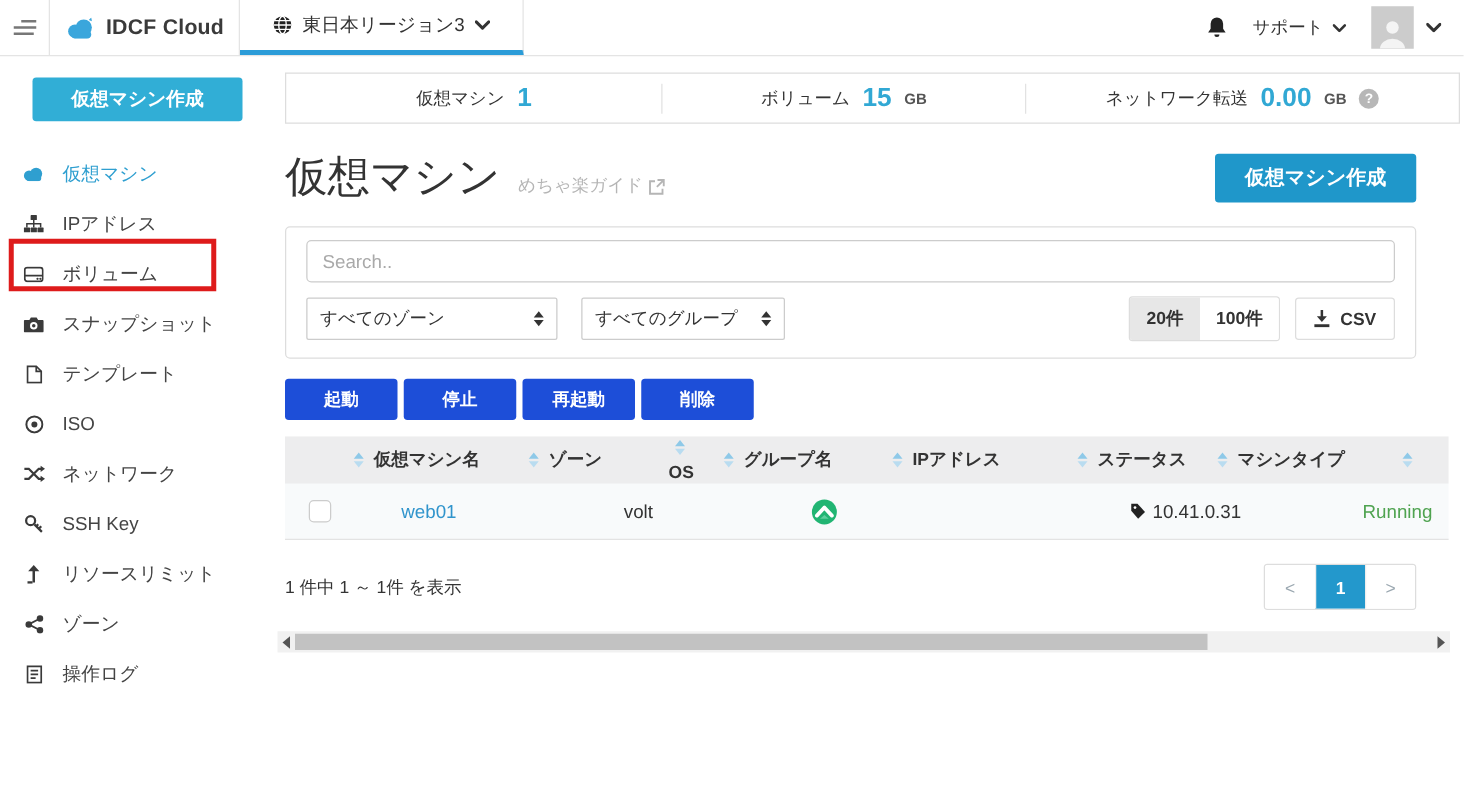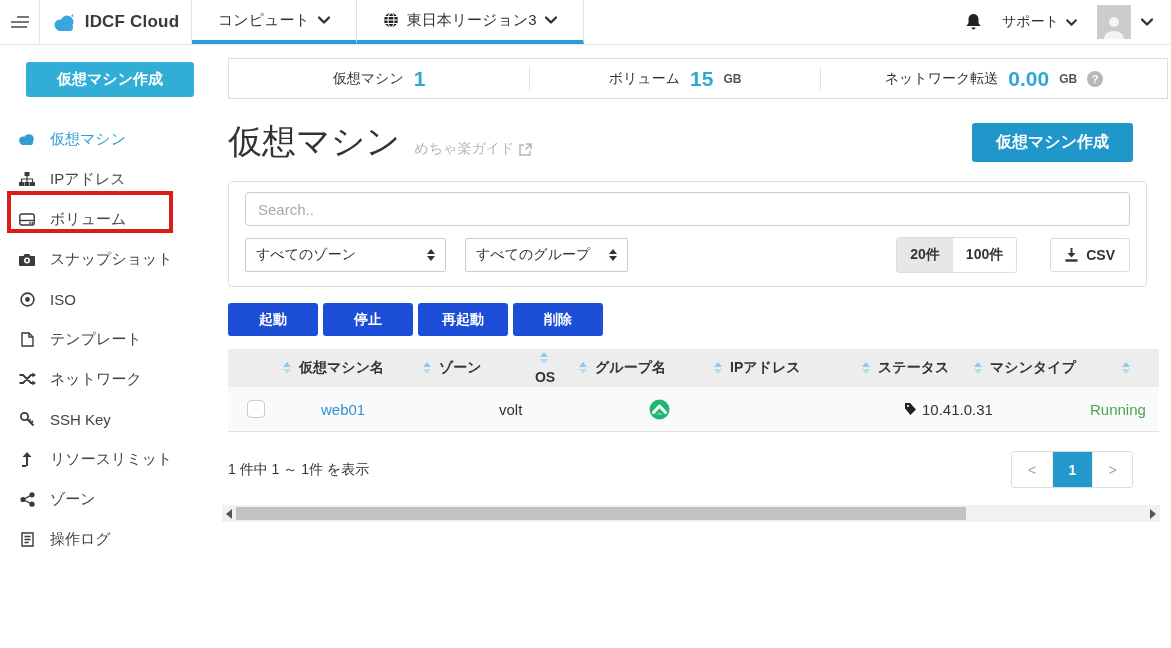--- a/index.html
+++ b/index.html
@@ -47,32 +47,32 @@
   .stat .unit { font-size:12px; color:#555; font-weight:bold; }
   .help-circle { width:16px; height:16px; border-radius:50%; background:#b7b7b7; color:#fff; font-size:11px; font-weight:bold; display:flex; align-items:center; justify-content:center; cursor:pointer; }
 
   
   .page-head { margin-top:20px; display:flex; align-items:center; }
   .page-title { font-size:34px; font-weight:400; color:#333; }
   .guide-link { margin-left:14px; margin-top:14px; font-size:14px; color:#b5b5b5; display:flex; align-items:center; gap:5px; cursor:pointer; }
   .create-btn-main { margin-left:auto; margin-right:36px; height:39px; padding:0 24px; background:#1f97ca; color:#fff; font-weight:bold; font-size:16px; border:none; border-radius:3px; cursor:pointer; }
 
   
-  .filter-panel { margin-top:16px; margin-right:22px; border:1px solid #ddd; border-radius:4px; padding:10px 16px 13px; }
+  .filter-panel { margin-top:16px; margin-right:36px; border:1px solid #ddd; border-radius:4px; padding:10px 16px 13px; }
   .search-input { width:100%; height:34px; border:1px solid #ccc; border-radius:4px; padding:0 12px; font-size:15px; color:#333; outline:none; font-family:inherit; }
   .search-input::placeholder { color:#a9a9a9; }
   .filter-row { margin-top:11px; display:flex; align-items:center; }
   .fake-select { width:201px; height:34px; border:1px solid #ccc; border-radius:2px; display:flex; align-items:center; padding:0 10px; font-size:14px; color:#333; cursor:pointer; background:#fff; }
   .fake-select + .fake-select { margin-left:19px; width:163px; }
   .fake-select .txt { flex:1; }
   .spin { display:flex; flex-direction:column; gap:2px; align-items:center; }
   .spin i { width:0; height:0; border-left:4px solid transparent; border-right:4px solid transparent; }
   .spin .up { border-bottom:5px solid #333; }
   .spin .dn { border-top:5px solid #333; }
-  .filter-right { margin-left:auto; display:flex; align-items:center; gap:33px; }
+  .filter-right { margin-left:auto; display:flex; align-items:center; gap:12px; }
   .size-group { display:flex; border:1px solid #ddd; border-radius:3px; overflow:hidden; }
   .size-btn { padding:8px 13px; font-size:14px; font-weight:bold; background:#fff; border:none; cursor:pointer; color:#333; font-family:inherit; }
   .size-btn.active { background:#e7e7e7; }
   .csv-btn { display:flex; align-items:center; gap:8px; padding:8px 14px; font-size:14px; font-weight:bold; background:#fff; border:1px solid #ddd; border-radius:3px; cursor:pointer; color:#333; font-family:inherit; }
 
   
   .actions { margin-top:16px; display:flex; gap:5px; }
   .act-btn { width:90px; height:33px; background:#1d4ed8; color:#fff; font-weight:bold; font-size:14px; border:none; border-radius:3px; cursor:pointer; font-family:inherit; }
 
   
@@ -123,28 +123,20 @@
       <svg width="26" height="17" viewBox="0 0 26 17">
           <g fill="#3aa6dc">
         <circle cx="8" cy="11" r="5.5"></circle>
             <circle cx="15" cy="8" r="6.5"></circle>
         <rect x="5" y="10" width="16" height="7" rx="3.5"></rect>
           </g>
         <path d="M19 2 l2 -2 l0.5 3" fill="#3aa6dc"></path>
       </svg>
     </span>
     <span class="brand-text">IDCF Cloud</span>
-  </div>
-  <div class="nav-tab">
-    <span>コンピュート</span>
-    <span>
-      <svg width="12" height="8" viewBox="0 0 12 8">
-          <polyline points="1,1.5 6,6.5 11,1.5" fill="none" stroke="#333" stroke-width="2.4" stroke-linecap="round" stroke-linejoin="round"></polyline>
-        </svg>
-    </span>
   </div>
   <div class="nav-tab">
     <span>
       <svg width="16" height="16" viewBox="0 0 16 16">
           <circle cx="8" cy="8" r="7" fill="#222"></circle>
           <ellipse cx="8" cy="8" rx="3" ry="7" fill="none" stroke="#fff" stroke-width="1.1"></ellipse>
           <line x1="1" y1="8" x2="15" y2="8" stroke="#fff" stroke-width="1.1"></line>
           <line x1="2" y1="4.5" x2="14" y2="4.5" stroke="#fff" stroke-width="1"></line>
           <line x1="2" y1="11.5" x2="14" y2="11.5" stroke="#fff" stroke-width="1"></line>
         </svg>
@@ -240,36 +232,36 @@
               <path d="M1 3 h3.5 l1.2 -2 h4.6 l1.2 2 H15 a1 1 0 0 1 1 1 v8 a1 1 0 0 1 -1 1 H1 a1 1 0 0 1 -1 -1 V4 a1 1 0 0 1 1 -1 z" fill="currentColor"></path>
               <circle cx="8" cy="7.5" r="3" fill="#fff"></circle>
               <circle cx="8" cy="7.5" r="1.4" fill="currentColor"></circle>
             </svg>
         </span>
         <span>スナップショット</span>
       </div>
 
       <div class="side-item">
         <span class="ic">
+          <svg width="13" height="15" viewBox="0 0 13 15">
+              <path d="M1 1 h7 l4 4 v9 H1 z" fill="none" stroke="currentColor" stroke-width="1.4"></path>
+              <path d="M8 1 v4 h4" fill="none" stroke="currentColor" stroke-width="1.4"></path>
+            </svg>
+        </span>
+        <span>テンプレート</span>
+      </div>
+
+      <div class="side-item">
+        <span class="ic">
           <svg width="15" height="15" viewBox="0 0 15 15">
               <circle cx="7.5" cy="7.5" r="6.4" fill="none" stroke="currentColor" stroke-width="1.6"></circle>
               <circle cx="7.5" cy="7.5" r="2.4" fill="currentColor"></circle>
             </svg>
         </span>
         <span>ISO</span>
-      </div>
-
-      <div class="side-item">
-        <span class="ic">
-          <svg width="13" height="15" viewBox="0 0 13 15">
-              <path d="M1 1 h7 l4 4 v9 H1 z" fill="none" stroke="currentColor" stroke-width="1.4"></path>
-              <path d="M8 1 v4 h4" fill="none" stroke="currentColor" stroke-width="1.4"></path>
-            </svg>
-        </span>
-        <span>テンプレート</span>
       </div>
 
       <div class="side-item">
         <span class="ic">
           <svg width="17" height="14" viewBox="0 0 17 14">
               <path d="M0.5 3 H4 l8 8 h2.5 M0.5 11 H4 l8 -8 h2.5" fill="none" stroke="currentColor" stroke-width="1.8"></path>
               <path d="M13.5 0.5 L17 3 l-3.5 2.5 z" fill="currentColor"></path>
               <path d="M13.5 8.5 L17 11 l-3.5 2.5 z" fill="currentColor"></path>
             </svg>
         </span>

